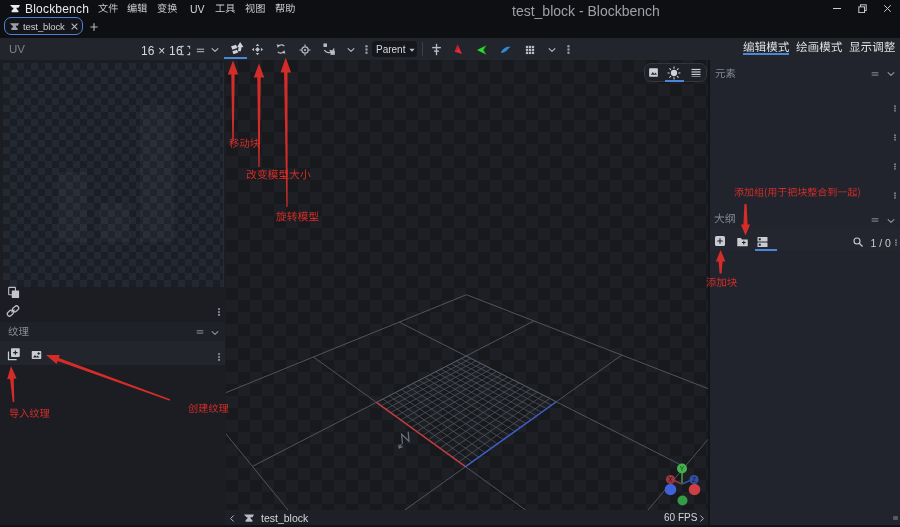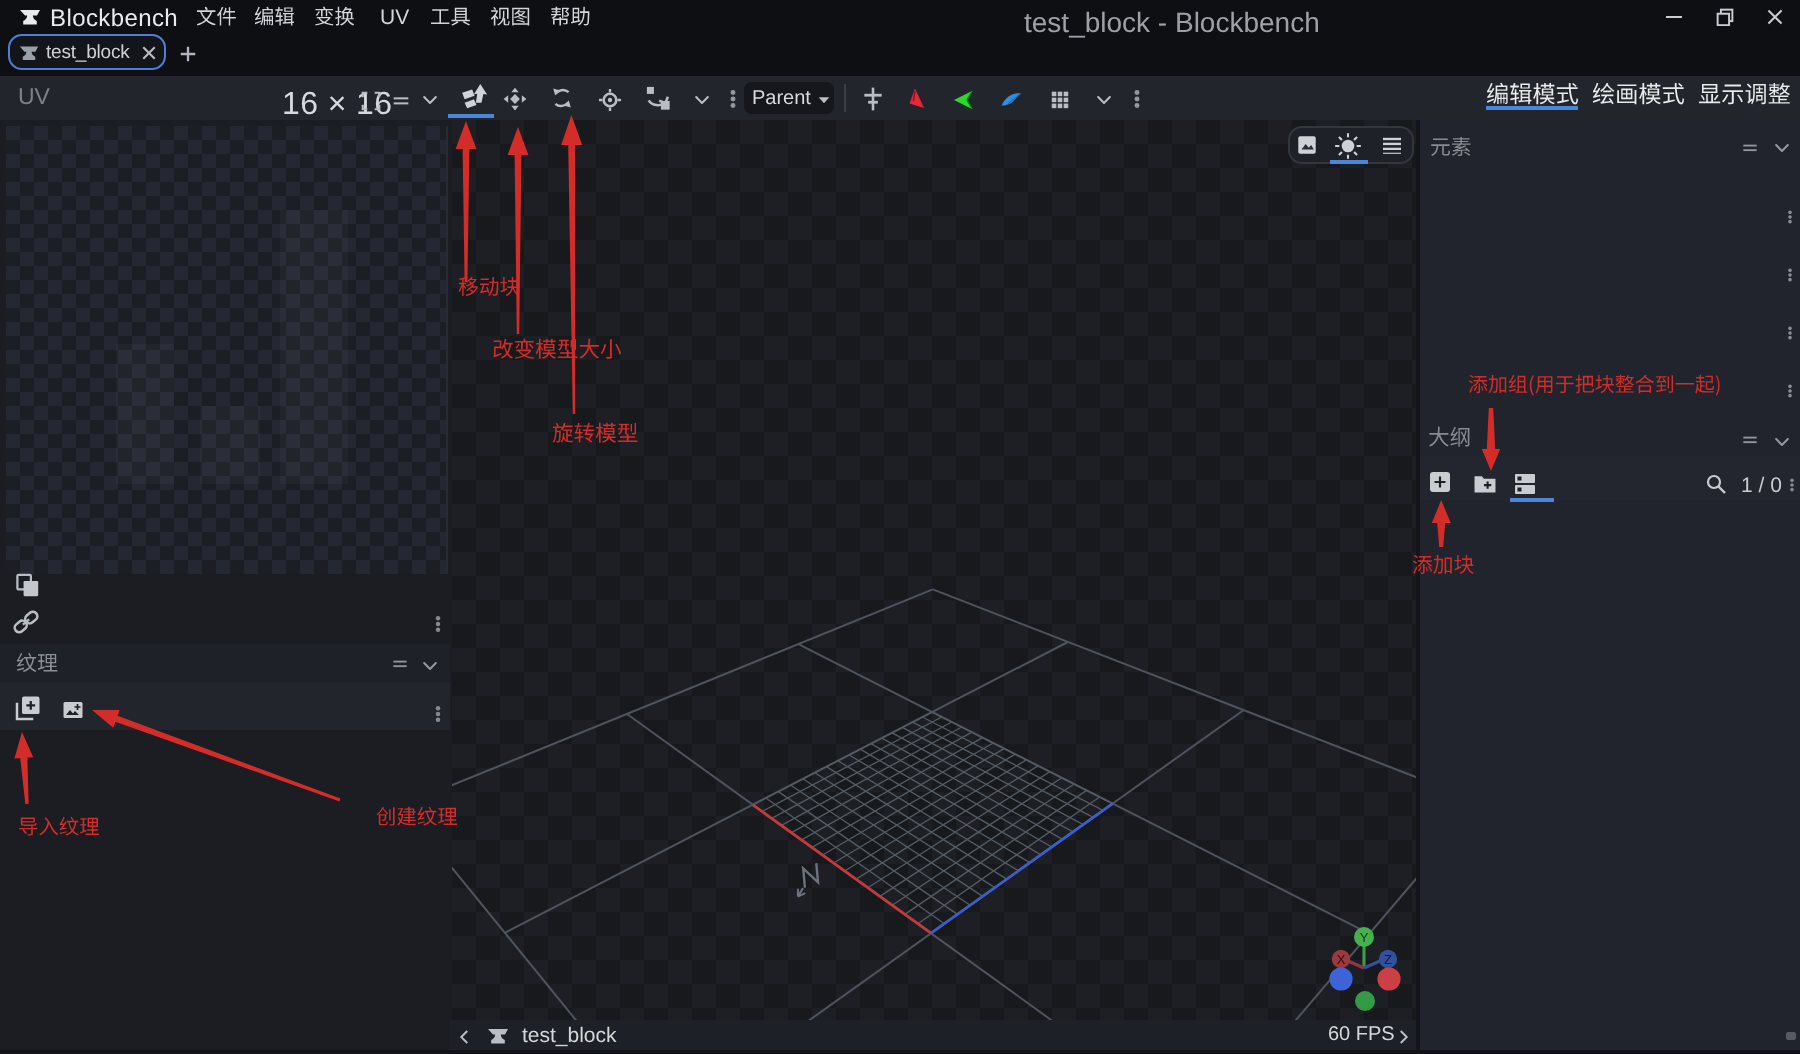--- a/index.html
+++ b/index.html
@@ -62,21 +62,21 @@
       <path fill="#9aa0a8" d="M2,4 L22,4 L19,9.5 L14.8,9.5 C15,12 16.2,13.8 18.8,15 L18.8,18.5 L5.2,18.5 L5.2,15 C7.8,13.8 9,12 9.2,9.5 L7,9.5 Z"></path>
     </svg>
 <div class="abs" style="left:23px;top:21px;font-size:9.5px;letter-spacing:-0.1px;color:#ced1d6">test_block</div>
 <svg style="position:absolute;left:69.5px;top:22px" width="9" height="9" viewBox="0 0 22 22">
       <path d="M4,4 L18,18 M18,4 L4,18" stroke="#b9bdc4" stroke-width="2.6"></path>
     </svg>
 <svg style="position:absolute;left:89px;top:21.5px" width="10" height="10" viewBox="0 0 22 22">
       <path d="M11,3 v16 M3,11 h16" stroke="#b0b4bb" stroke-width="2.6"></path>
     </svg>
 <div class="abs" style="left:9px;top:43px;font-size:11.5px;color:#7c8289">UV</div>
-<div class="abs" style="left:141px;top:43.5px;font-size:16px;letter-spacing:0.2px;color:#d6d9dd">16 × 16</div>
+<div class="abs" style="left:141px;top:43.5px;font-size:12px;letter-spacing:0.2px;color:#d6d9dd">16 × 16</div>
 <svg style="position:absolute;left:179.5px;top:45px" width="11" height="11" viewBox="0 0 24 24">
       <path d="M3,8 V3 h5 M16,3 h5 v5 M21,16 v5 h-5 M8,21 H3 v-5" stroke="#b9bdc4" stroke-width="2.4" fill="none"></path>
     </svg>
 <svg style="position:absolute;left:195px;top:45px" width="11" height="11" viewBox="0 0 24 24">
       <rect x="4" y="8" width="16" height="2.2" fill="#b9bdc4"></rect>
       <rect x="4" y="13.5" width="16" height="2.2" fill="#b9bdc4"></rect>
     </svg>
 <svg style="position:absolute;left:210px;top:45px" width="10" height="10" viewBox="0 0 24 24">
       <path d="M5,8.5 l7,7 7,-7" stroke="#b9bdc4" stroke-width="2.5" fill="none" stroke-linecap="round" stroke-linejoin="round"></path>
     </svg>

